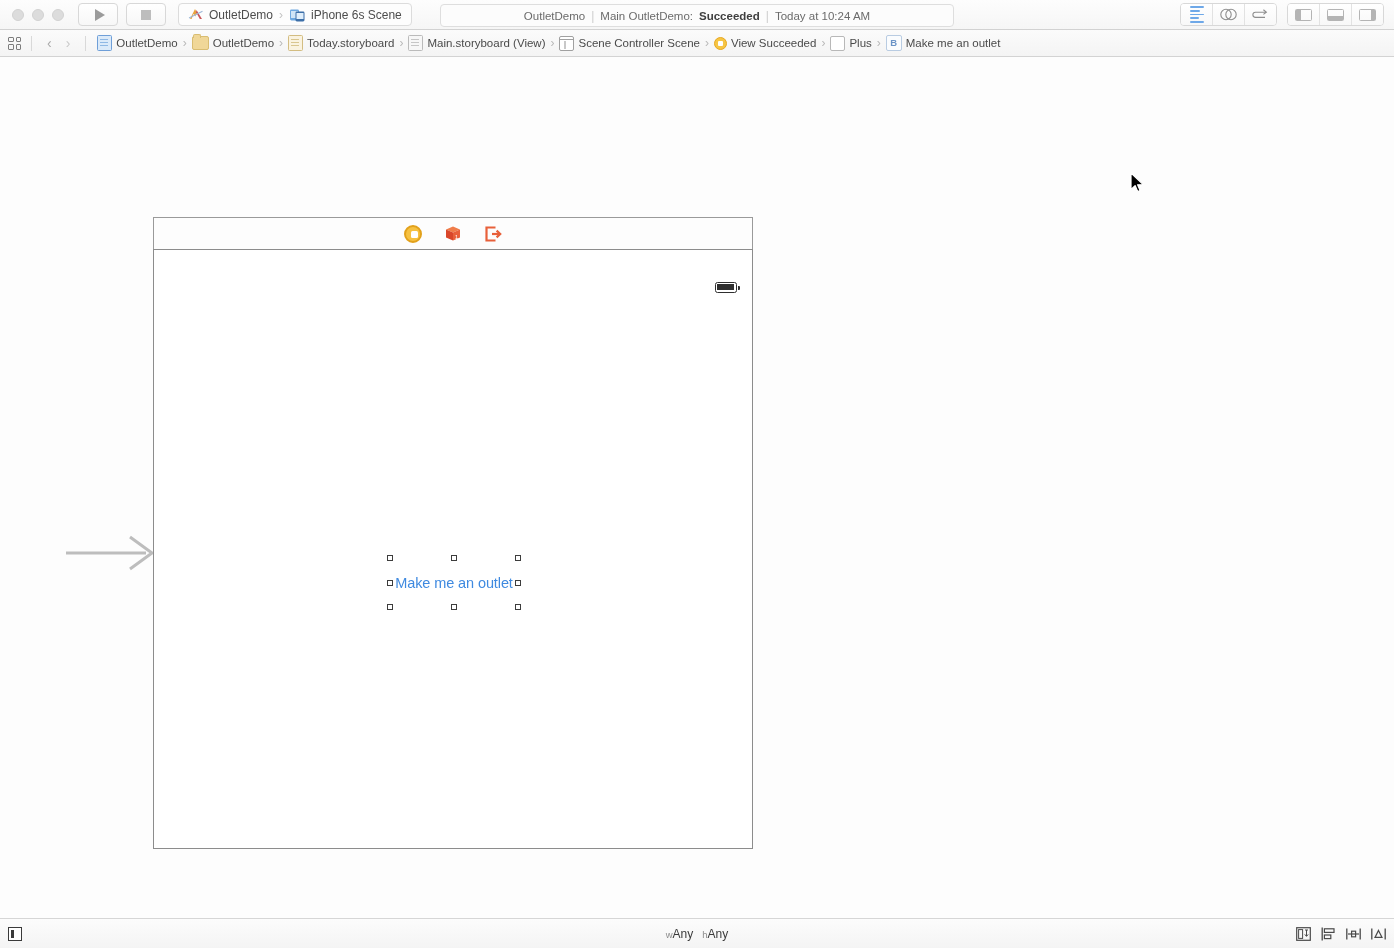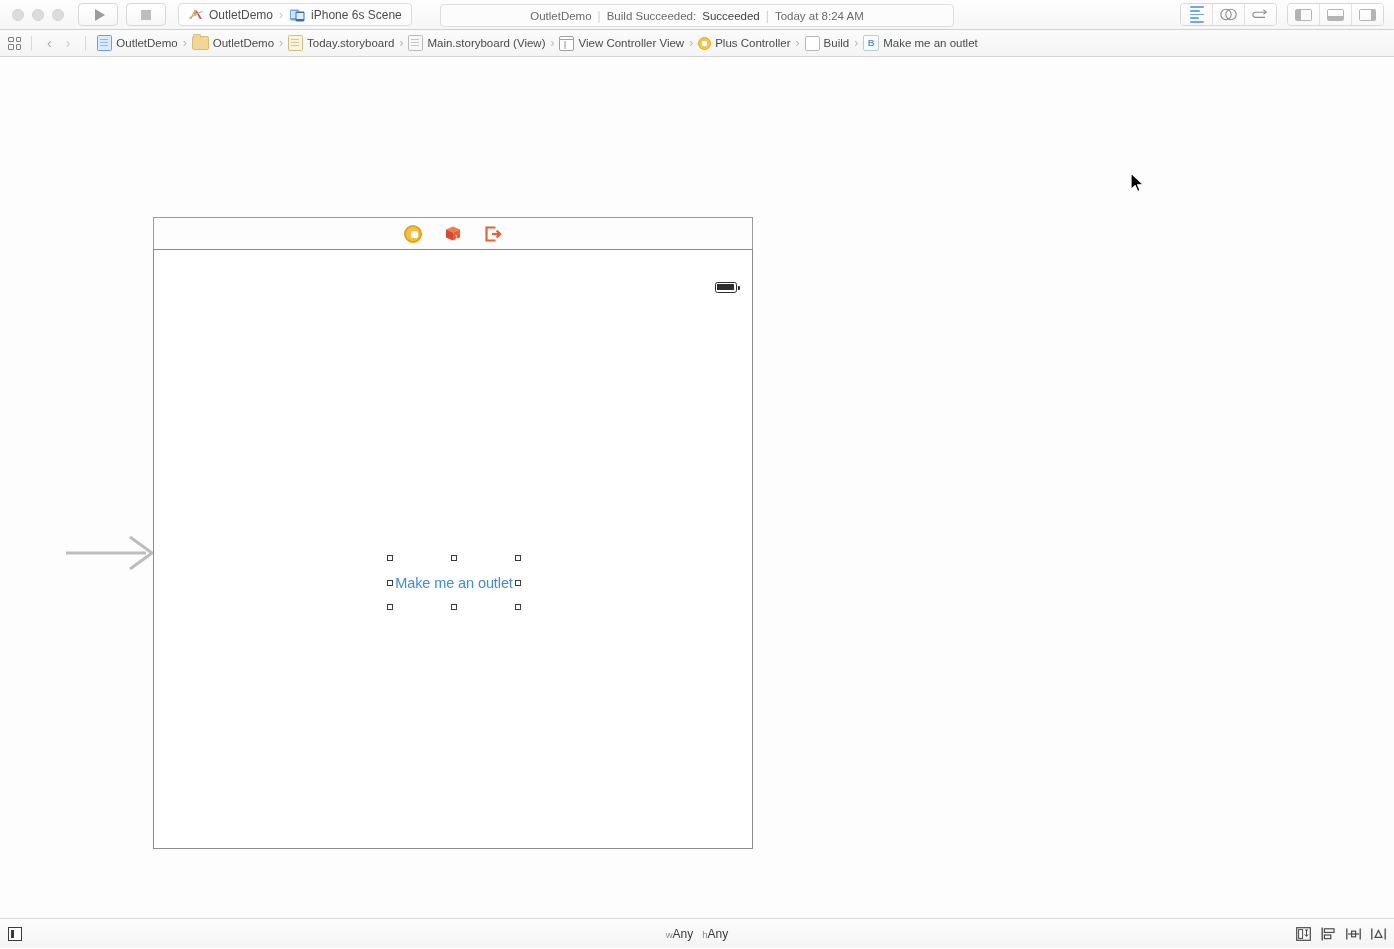--- a/index.html
+++ b/index.html
@@ -94,21 +94,21 @@
     align-items: center;
     justify-content: center;
     font-size: 11.5px;
     color: #6b6b6b;
     gap: 6px;
   }
   .status-bar .vline {
     color: #cdcdcd;
     font-size: 12px;
   }
-  .status-bar b { color: #3f3f3f; font-weight: normal; }
+  .status-bar b { color: #3f3f3f; font-weight: bold; }
 
   .tb-right {
     margin-left: auto;
     display: flex;
     align-items: center;
     gap: 10px;
   }
   .seg {
     display: flex;
     border: 1px solid #d8d8d8;
@@ -453,24 +453,24 @@
       <rect x="2" y="3" width="7" height="7" fill="#cfe4f6"></rect>
       <rect x="6.5" y="3.5" width="9" height="10" rx="1.4" fill="#3d6fa8"></rect>
       <rect x="7.5" y="5" width="7" height="6" fill="#dfeefb"></rect>
     </svg>
     <span>iPhone 6s Scene</span>
   </div>
 
   <div class="status-bar">
     <span>OutletDemo</span>
     <span class="vline">|</span>
-    <span>Build Succeeded:</span>
+    <span>Main OutletDemo:</span>
     <b>Succeeded</b>
     <span class="vline">|</span>
-    <span>Today at 8:24 AM</span>
+    <span>Today at 10:24 AM</span>
   </div>
 
   <div class="tb-right">
     <div class="seg">
       <div>
         <div class="ico-lines">
           <i></i>
             <i></i>
             <i></i>
             <i></i>
@@ -536,33 +536,33 @@
   <span class="chev">›</span>
 
   <div class="crumb">
     <span class="ic ic-file"></span>
     <span>Main.storyboard (View)</span>
   </div>
   <span class="chev">›</span>
 
   <div class="crumb">
     <span class="ic ic-scene"></span>
-    <span>View Controller View</span>
+    <span>Scene Controller Scene</span>
   </div>
   <span class="chev">›</span>
 
   <div class="crumb">
     <span class="ic ic-vc"></span>
-    <span>Plus Controller</span>
+    <span>View Succeeded</span>
   </div>
   <span class="chev">›</span>
 
   <div class="crumb">
     <span class="ic ic-view"></span>
-    <span>Build</span>
+    <span>Plus</span>
   </div>
   <span class="chev">›</span>
 
   <div class="crumb">
     <span class="ic-label">B</span>
     <span>Make me an outlet</span>
   </div>
 </div>
 
 <div class="canvas">

